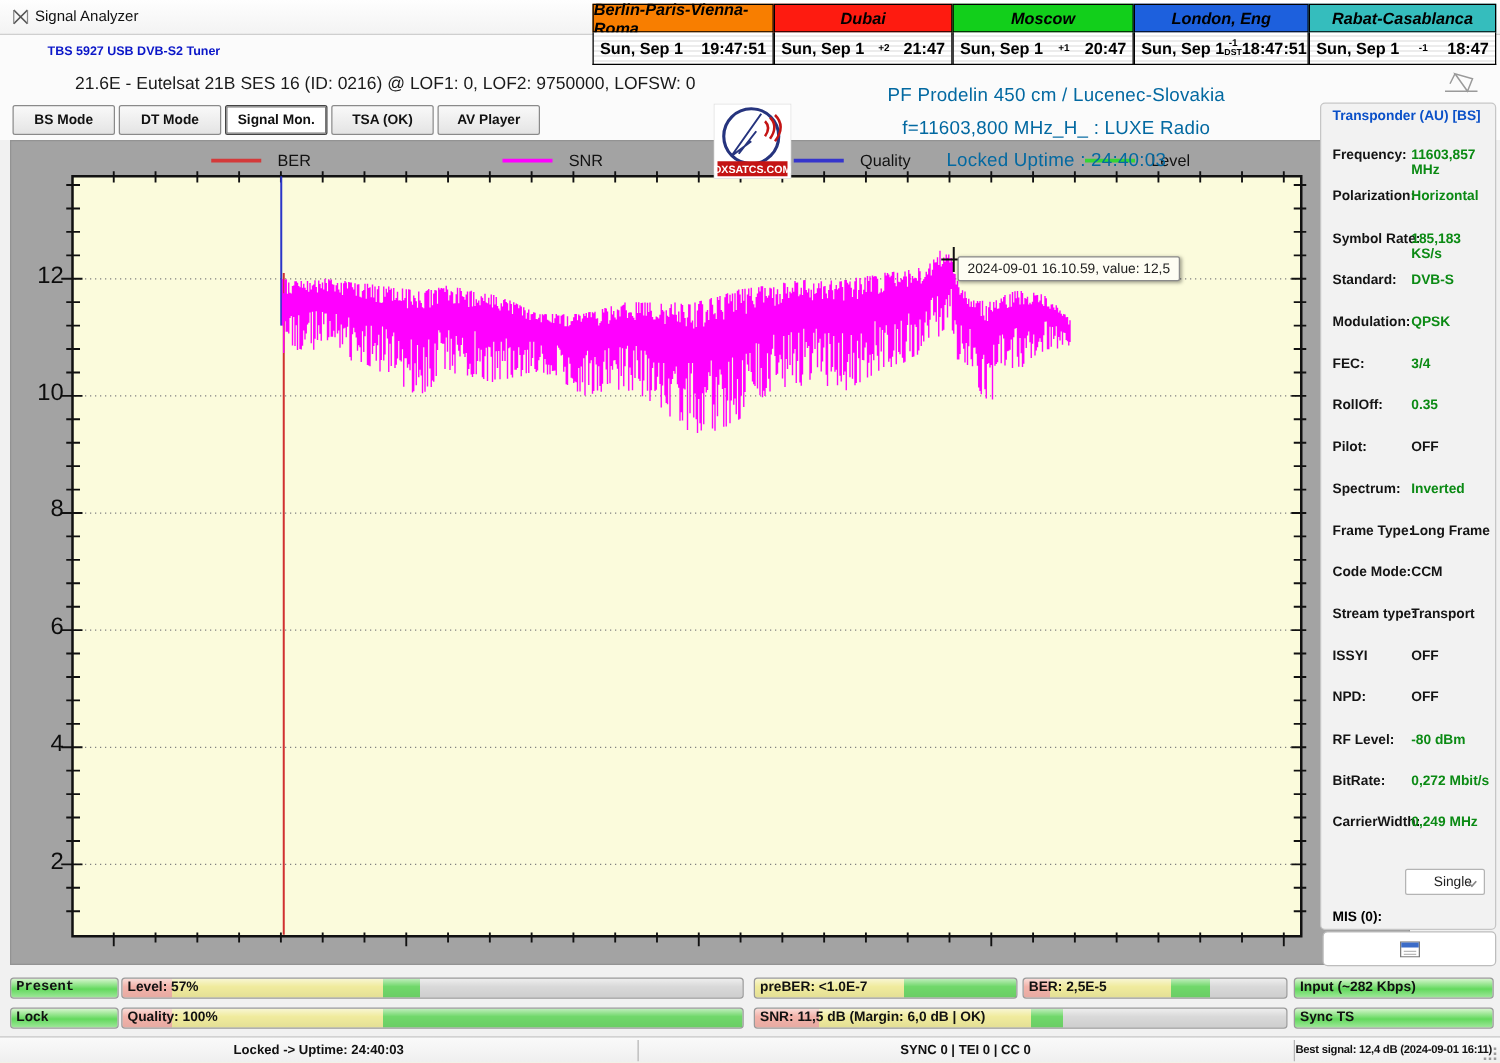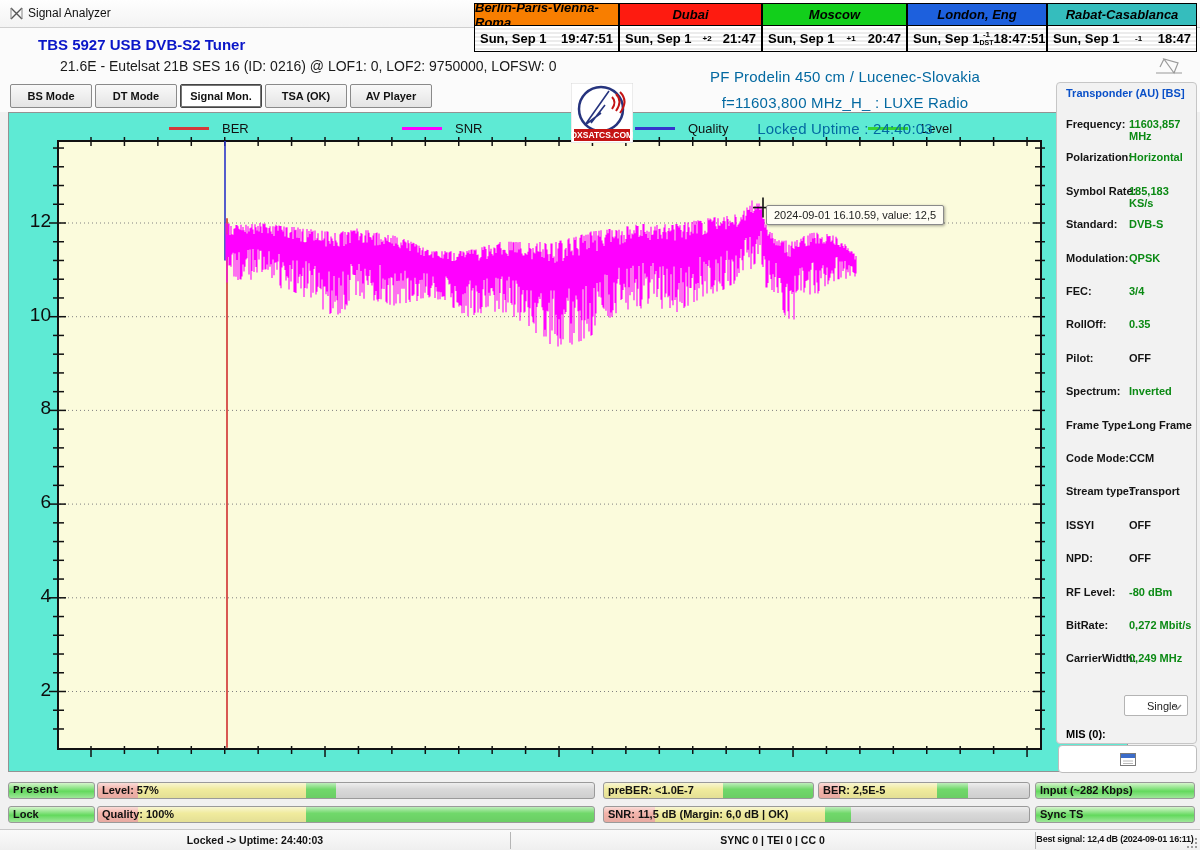--- a/index.html
+++ b/index.html
@@ -18,36 +18,36 @@
   .clock .hdr{height:21px;border:1px solid #000;font-weight:700;font-style:italic;font-size:13px;display:flex;align-items:center;justify-content:center;color:#000;}
   .clock .tim{height:25px;border:1px solid #000;border-top:none;display:flex;align-items:center;padding:0 5px;font-weight:700;font-size:13px;color:#000;
     background:repeating-linear-gradient(180deg,#ffffff 0 2px,#ececec 2px 4px);}
   .clock .dt{flex:0 0 auto;}
   .clock .off{flex:1;text-align:center;font-size:8px;font-weight:700;line-height:8px;}
   .clock .off .note{display:block;font-size:7px;}
   .clock .tm{flex:0 0 auto;margin-left:auto;}
   .wmark{position:absolute;left:1152px;top:55px;z-index:4;}
 
   
-  .tuner-name{position:absolute;left:38px;top:36px;font-size:15px;font-weight:700;color:#0a16c8;}
+  .tuner-name{position:absolute;left:38px;top:36px;font-size:10px;font-weight:700;color:#0a16c8;}
   .tuner-sub{position:absolute;left:60px;top:58px;font-size:14px;color:#1a1a1a;}
 
   
   #modes{position:absolute;left:10px;top:84px;display:flex;gap:3px;z-index:3;}
   .modebtn{width:82px;height:24px;font-family:"Liberation Sans",sans-serif;font-size:11px;font-weight:700;color:#111;
     background:linear-gradient(180deg,#f9f9f9,#e4e4e4);border:1px solid #8a8a8a;border-radius:2px;}
   .modebtn.active{background:#ffffff;border:1px solid #444;box-shadow:0 0 0 1px #777 inset;}
 
   
   .hdrblock{position:absolute;left:645px;top:64px;width:400px;text-align:center;font-size:15px;color:#0369a1;line-height:26px;z-index:3;letter-spacing:.2px;}
 
   .logo{position:absolute;left:571px;top:83px;z-index:4;}
 
   
-  #chartpanel{position:absolute;left:8px;top:112px;width:1120px;height:660px;background:#5eead4;border:1px solid #939393;box-sizing:border-box;}
+  #chartpanel{position:absolute;left:8px;top:112px;width:1120px;height:660px;background:#a3a3a3;border:1px solid #939393;box-sizing:border-box;}
   #plotbg{position:absolute;left:49px;top:28px;width:983px;height:608px;background:#fbfbdc;}
   #chartsvg{position:absolute;left:0;top:0;pointer-events:none;}
   #legend{position:absolute;left:160px;top:6px;height:18px;display:flex;}
   .lgitem{width:233px;display:flex;align-items:center;}
   .lgswatch{width:40px;height:3px;}
   .lglabel{margin-left:13px;font-size:13px;color:#111;}
   .ylab{position:absolute;width:40px;text-align:right;font-size:19px;color:#0d0d0d;}
   #tooltip{position:absolute;left:757px;top:92px;background:#fefdf3;border:1px solid #8a8a8a;border-radius:2px;
     font-size:11px;color:#222;padding:3px 7px;white-space:nowrap;box-shadow:1px 1px 3px rgba(0,0,0,.35);}
 

